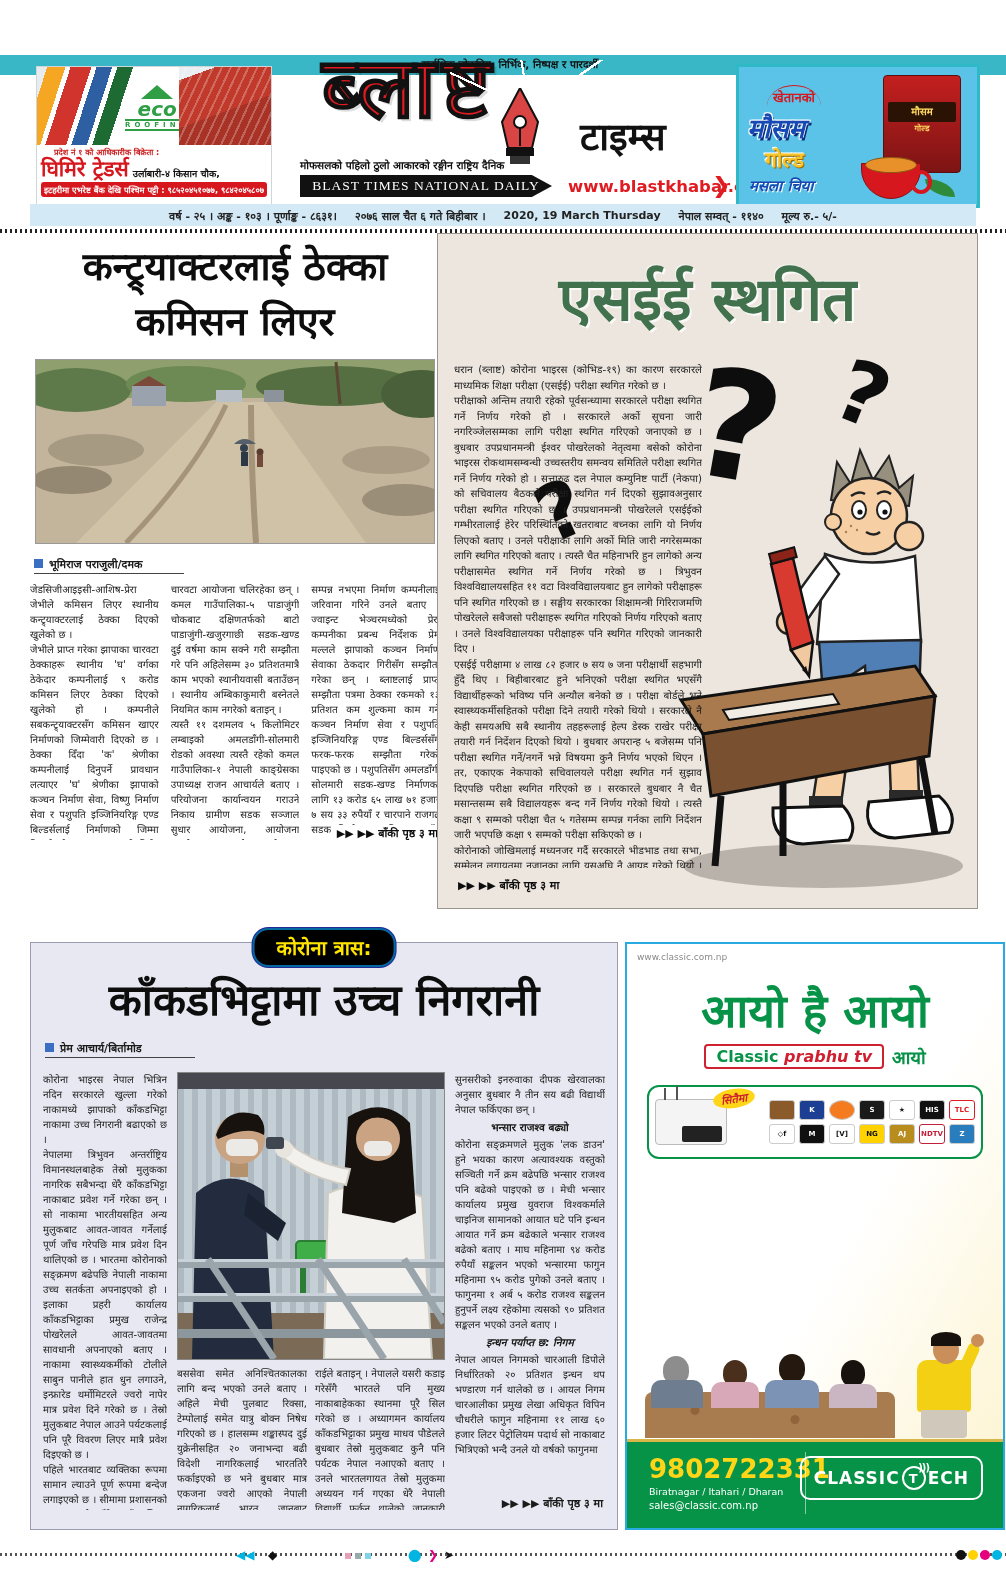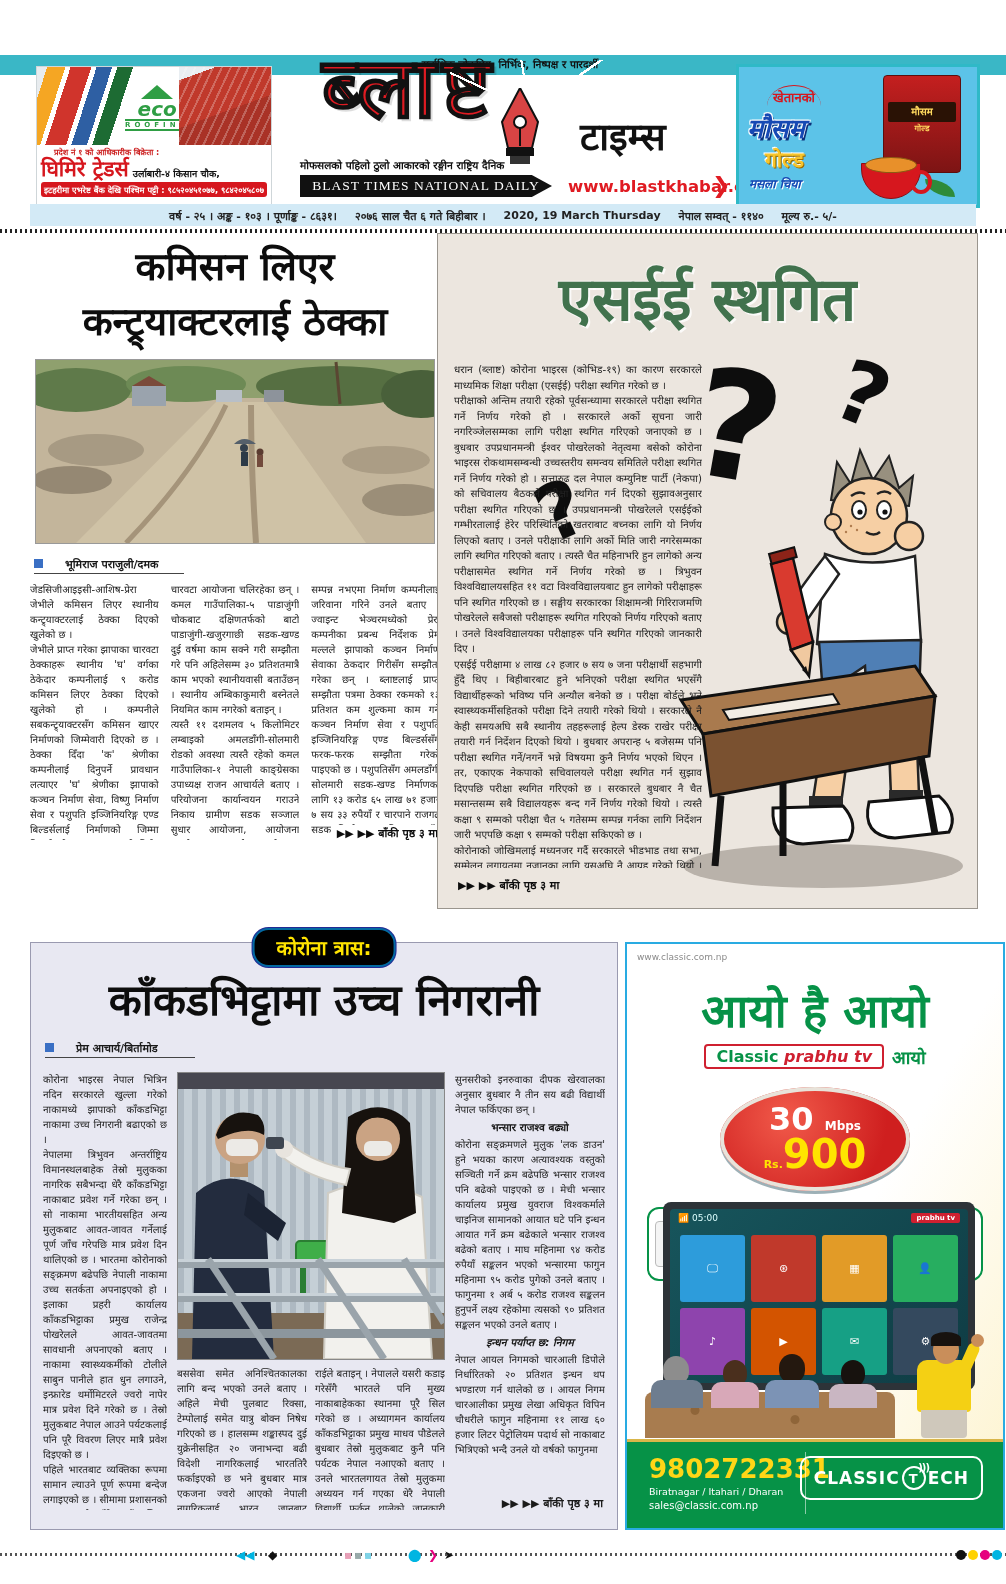--- a/index.html
+++ b/index.html
@@ -53,39 +53,39 @@
   .mast-site{position:absolute;left:268px;top:117px;font-size:16.5px;font-weight:900;color:#e01b22;}
   .mast-chev{position:absolute;left:412px;top:113px;font-size:22px;font-weight:900;color:#e01b22;}
 
   
   .tea{left:736px;top:64px;width:244px;height:144px;background:#5cc3e8;border:3px solid #2fb9c7;box-sizing:border-box;overflow:hidden;}
   .tea-prefix{position:absolute;left:28px;top:18px;color:#d6171e;font-size:13px;font-weight:bold;border-top:1px solid #d6171e;border-radius:50% 50% 0 0/100% 100% 0 0;padding:2px 6px 0 6px;}
   .tea-l1{position:absolute;left:8px;top:42px;font-size:27px;font-weight:900;font-style:italic;color:#1649b4;
           text-shadow:-1px -1px 0 #fff,1px -1px 0 #fff,-1px 1px 0 #fff,2px 2px 0 #0a2f7a;}
   .tea-l2{position:absolute;left:26px;top:78px;font-size:21px;font-weight:900;color:#f7c52b;
           text-shadow:1px 1px 0 #9a6a00,-1px -1px 0 #fff;}
-  .tea-l3{position:absolute;left:10px;top:108px;font-size:12px;font-weight:900;font-style:italic;color:#1649b4;
+  .tea-l3{position:absolute;left:10px;top:108px;font-size:15px;font-weight:900;font-style:italic;color:#1649b4;
           text-shadow:1px 1px 0 #fff;}
   .tea-box{position:absolute;right:16px;top:8px;width:76px;height:96px;background:linear-gradient(180deg,#c41f1f,#7d1414);
            border-radius:4px;border:1px solid #5d0e0e;}
   .tea-box .band{margin:26px 4px 0 4px;height:20px;background:#2a1205;border-radius:2px;color:#ffd95e;
            font-size:10px;font-weight:bold;text-align:center;line-height:20px;}
   .tea-box .gold{color:#ffd95e;font-size:8px;text-align:center;font-weight:bold;}
   .tea-cup{position:absolute;right:56px;bottom:6px;width:58px;height:34px;background:#d6171e;
            border-radius:0 0 40px 40px;border:1px solid #8c0f14;}
   .tea-cup:before{content:"";position:absolute;left:3px;top:-7px;right:3px;height:14px;background:#e8902a;
            border-radius:50%;border:1px solid #8c5a12;}
   .tea-cup:after{content:"";position:absolute;right:-12px;top:6px;width:14px;height:16px;border:4px solid #d6171e;border-radius:50%;}
   .tea-leaf{position:absolute;right:22px;bottom:8px;width:30px;height:18px;background:#2e8b3a;border-radius:0 100% 0 100%;}
 
   
   .commission{left:30px;top:240px;width:410px;height:670px;}
   .com-h{font-size:39px;font-weight:900;text-align:center;line-height:1.4;color:#0d0d0d;}
   .photo-road{display:block;margin:10px auto 0 auto;border:1px solid #999;}
-  .byline-row{display:flex;align-items:center;gap:22px;margin:12px 0 2px 4px;font-size:11px;font-weight:bold;}
+  .byline-row{display:flex;align-items:center;gap:6px;margin:12px 0 2px 4px;font-size:11px;font-weight:bold;}
   .bsq{width:9px;height:9px;background:#3a6fc4;display:inline-block;}
   .byline-rule{height:1px;background:#444;margin:2px 4px 8px 4px;width:150px;}
   .com-cols{position:relative;display:flex;gap:12px;height:258px;overflow:hidden;}
   .ncol{flex:1;font-size:10px;line-height:1.5;text-align:justify;white-space:pre-line;overflow:hidden;color:#222;}
   .more-marker{position:absolute;right:2px;bottom:0;background:inherit;font-size:11px;font-weight:900;color:#0d0d0d;background:#fff;padding-left:6px;}
 
   
   .seebox{left:437px;top:233px;width:541px;height:676px;background:#ece6df;border:1px solid #9a958e;box-sizing:border-box;overflow:hidden;}
   .see-h{margin-top:22px;text-align:center;font-size:60px;font-weight:900;color:#41724d;
          text-shadow:2px 2px 0 #ffffffcc, -1px -1px 0 #ffffff88;}
@@ -234,22 +234,22 @@
     <span>वर्ष - २५ । अङ्क - १०३ । पूर्णाङ्क - ८६३१।</span>
     <span>२०७६ साल चैत ६ गते बिहीबार ।</span>
     <span>2020, 19 March Thursday</span>
     <span>नेपाल सम्वत् - ११४०</span>
     <span>मूल्य रु.- ५/-</span>
   </div>
   <div class="abs dotline"></div>
 
   <div class="abs commission">
     <div class="com-h">
+      <div>कन्ट्र्याक्टरलाई ठेक्का</div>
       <div>कमिसन लिएर</div>
-      <div>कन्ट्र्याक्टरलाई ठेक्का</div>
     </div>
     <svg class="photo-road" width="398" height="183" viewBox="0 0 398 183">
       <rect width="398" height="183" fill="#c3b59b"></rect>
       <rect y="0" width="398" height="38" fill="#8fa06e"></rect>
       <ellipse cx="40" cy="30" rx="55" ry="22" fill="#5f7a4a"></ellipse>
       <ellipse cx="150" cy="24" rx="60" ry="18" fill="#6d8a55"></ellipse>
       <ellipse cx="300" cy="26" rx="80" ry="20" fill="#566f42"></ellipse>
       <ellipse cx="385" cy="34" rx="40" ry="24" fill="#49603a"></ellipse>
       <rect x="96" y="26" width="34" height="20" fill="#9aa3ad"></rect>
       <polygon points="96,26 113,16 130,26" fill="#7b4a3a"></polygon>
@@ -412,24 +412,20 @@
   <div class="abs classic">
     <div class="cl-site">www.classic.com.np</div>
     <div class="cl-head">आयो है आयो</div>
     <div class="cl-brandrow">
       <span class="cl-brandbox">
         <span class="c1">Classic</span>
         <span class="c2">prabhu tv</span>
       </span>
       <span class="cl-aayo">आयो</span>
     </div>
-    <div class="cl-oval">
-      <div class="cl-speed"><span>30</span> <small>Mbps</small></div>
-      <div class="cl-price"><small>Rs.</small><span>900</span></div>
-    </div>
     <div class="cl-chanbox">
       <div class="router">
           <div class="stb"></div>
         </div>
       <div class="freeblob">सितैमा</div>
       <div class="chan-grid">
         <div class="chan" style="background:#8a5a2b;"></div>
         <div class="chan" style="background:#1c3f94;">K</div>
         <div class="chan" style="background:#f47b20;border-radius:50%;"></div>
         <div class="chan" style="background:#1a1a1a;">S</div>
@@ -438,38 +434,20 @@
         <div class="chan" style="background:#fff;color:#e01b22;border-color:#e01b22;">TLC</div>
         <div class="chan" style="background:#fff;color:#111;">◇f</div>
         <div class="chan" style="background:#101010;">M</div>
         <div class="chan" style="background:#fff;color:#111;">[V]</div>
         <div class="chan" style="background:#ffd200;color:#111;">NG</div>
         <div class="chan" style="background:#b98c1e;">AJ</div>
         <div class="chan" style="background:#fff;color:#c2203a;border-color:#c2203a;">NDTV</div>
         <div class="chan" style="background:#2a7dbd;">Z</div>
       </div>
     </div>
-    <div class="tv">
-      <div class="tv-screen">
-        <div class="tv-top">
-          <span>📶 <span>05:00</span></span>
-          <span class="tv-logo">prabhu tv</span>
-        </div>
-        <div class="tiles">
-          <div class="tile" style="background:#2d9cdb;">🖵</div>
-          <div class="tile" style="background:#c0392b;">⊛</div>
-          <div class="tile" style="background:#e29b27;">▦</div>
-          <div class="tile" style="background:#27ae60;">👤</div>
-          <div class="tile" style="background:#8e44ad;">♪</div>
-          <div class="tile" style="background:#d35400;">▶</div>
-          <div class="tile" style="background:#16a085;">✉</div>
-          <div class="tile" style="background:#34495e;">⚙</div>
-        </div>
-      </div>
-    </div>
     <div class="family">
       <div class="sofa"></div>
       <div class="head" style="left:18px;top:10px;width:26px;height:28px;background:#8d8d8d;"></div>
       <div class="shoulders" style="left:6px;top:34px;width:52px;height:28px;background:#6e7d8f;"></div>
       <div class="head" style="left:78px;top:14px;width:24px;height:26px;background:#4a2f1d;"></div>
       <div class="shoulders" style="left:66px;top:36px;width:48px;height:26px;background:#d8a8b8;"></div>
       <div class="head" style="left:134px;top:8px;width:26px;height:28px;background:#24180f;"></div>
       <div class="shoulders" style="left:120px;top:34px;width:54px;height:28px;background:#7c93b5;"></div>
       <div class="head" style="left:196px;top:14px;width:24px;height:26px;background:#17120e;"></div>
       <div class="shoulders" style="left:184px;top:38px;width:48px;height:24px;background:#c9b6c2;"></div>

